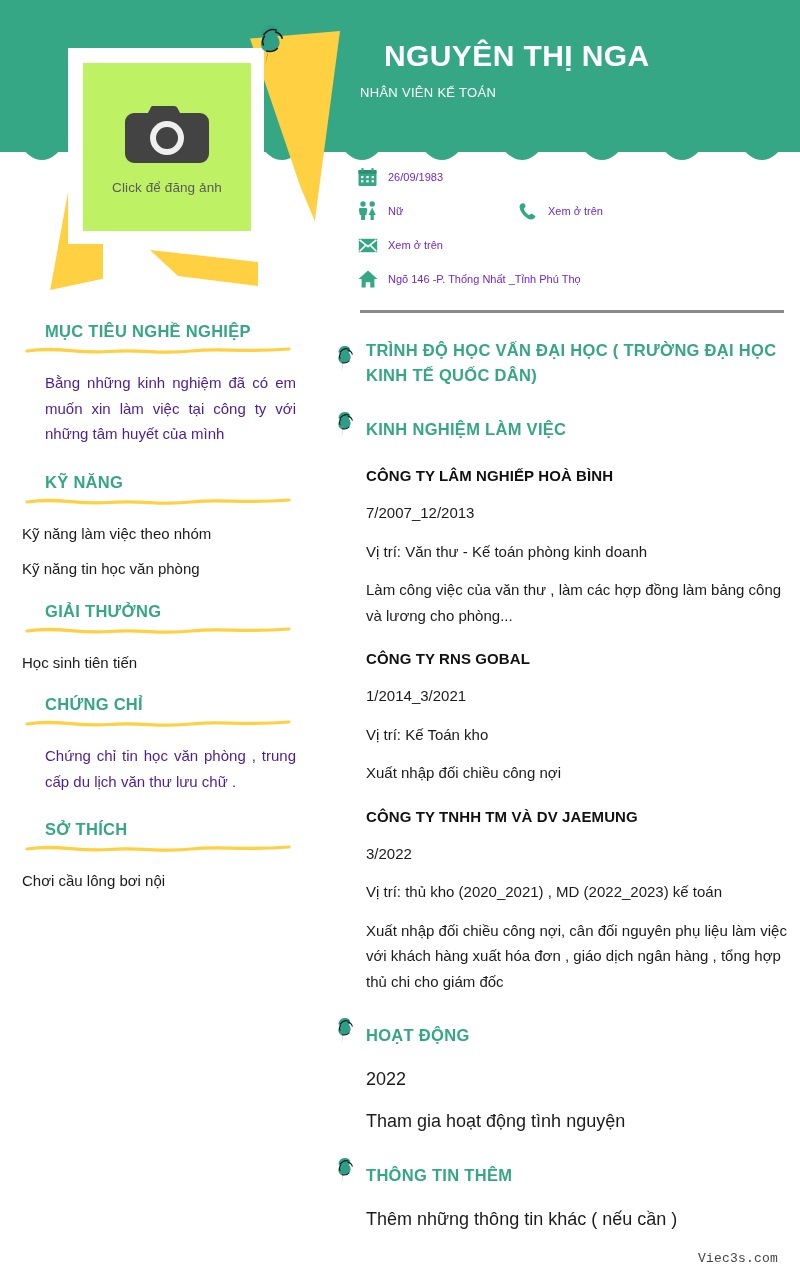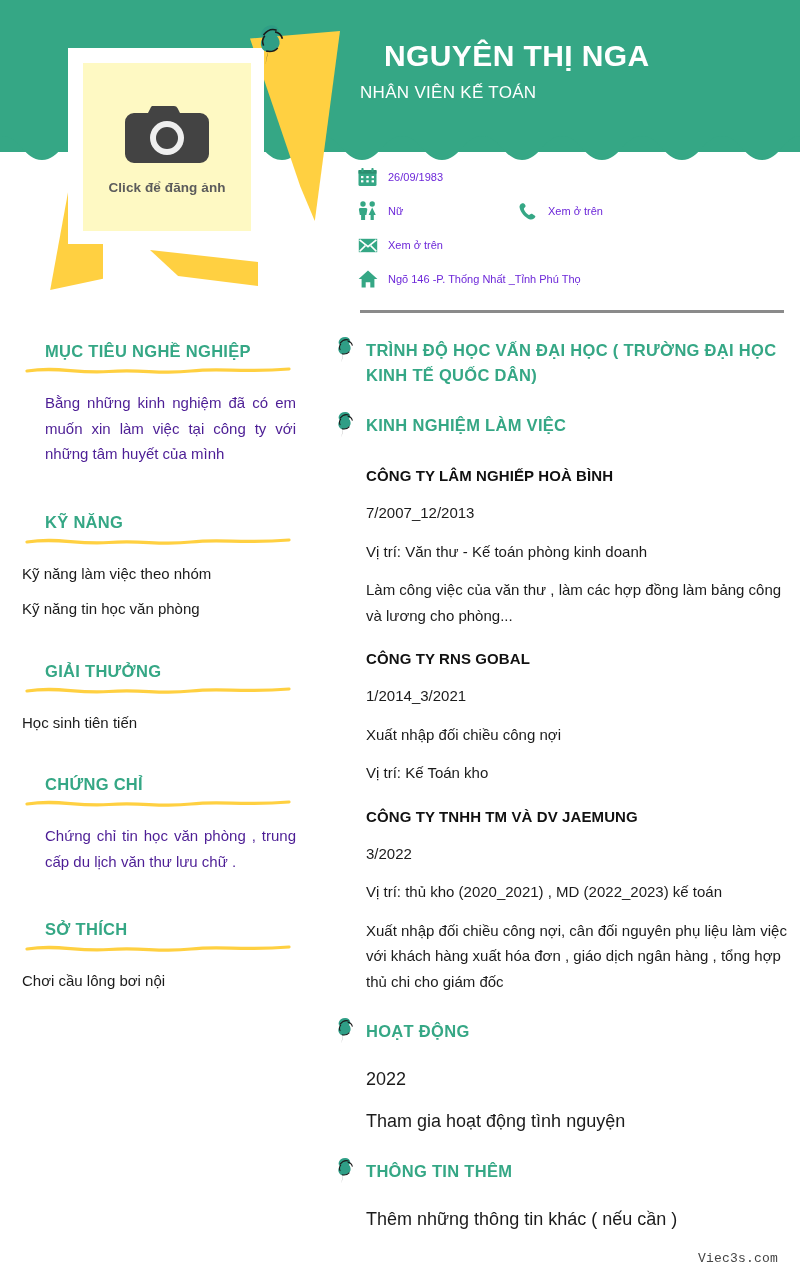--- a/index.html
+++ b/index.html
@@ -47,21 +47,21 @@
     font-size: 30px;
     font-weight: bold;
     color: #ffffff;
     letter-spacing: 0.4px;
     line-height: 36px;
     white-space: nowrap;
     margin-left: 24px;
   }
   .cv-role {
     margin-top: 8px;
-    font-size: 17px;
+    font-size: 13px;
     color: #ffffff;
     letter-spacing: 0.3px;
     line-height: 21px;
   }
 
   
   .decor { position: absolute; z-index: 2; }
   .deco-top-right {
     left: 250px; top: 31px;
     width: 90px; height: 190px;
@@ -88,26 +88,25 @@
   .photo-frame {
     position: absolute;
     left: 68px; top: 48px;
     width: 196px; height: 196px;
     background: #ffffff;
     padding: 15px 13px 13px 15px;
     z-index: 4;
   }
   .photo-inner {
     width: 100%; height: 100%;
-    background: #fef9c3;
+    background: #bef264;
     display: flex;
     flex-direction: column;
     align-items: center;
     justify-content: center;
-    font-weight: bold;
   }
   .cam-icon { margin-bottom: 11px; }
   .photo-cta {
     font-size: 13.5px;
     color: #5b5b5b;
     letter-spacing: 0.1px;
   }
 
   .pin-photo {
     position: absolute;
@@ -115,21 +114,21 @@
     z-index: 7;
   }
 
   
   .left-col {
     position: absolute;
     left: 0; top: 320px;
     width: 310px;
     z-index: 5;
   }
-  .lsec { margin-bottom: 0; margin-top: 20px; }
+  .lsec { margin-bottom: 0; }
   .lsec-title {
     font-size: 16.5px;
     font-weight: bold;
     color: #35a785;
     letter-spacing: 0.3px;
     padding-left: 45px;
     line-height: 22px;
   }
   .lsec-wave { display: block; margin: 3px 0 0 25px; }
   .lsec-body {
@@ -183,21 +182,21 @@
     align-items: center;
   }
   .divider {
     margin: 14px 16px 0 30px;
     height: 3px;
     background: #8a8a8a;
   }
 
   .rsec-head {
     display: flex;
-    align-items: flex-start;
+    align-items: center;
     margin-top: 22px;
   }
   .rsec-pin { flex: none; width: 36px; padding-top: 1px; }
   .rsec-title {
     font-size: 16.5px;
     font-weight: bold;
     color: #35a785;
     letter-spacing: 0.3px;
     line-height: 25px;
     padding-top: 3px;
@@ -388,22 +387,22 @@
       <div class="job">
         <div class="job-name">CÔNG TY LÂM NGHIẾP HOÀ BÌNH</div>
         <div class="job-line">7/2007_12/2013</div>
         <div class="job-line">Vị trí: Văn thư - Kế toán phòng kinh doanh</div>
         <div class="job-line">Làm công việc của văn thư , làm các hợp đồng làm bảng công và lương cho phòng...</div>
       </div>
 
       <div class="job">
         <div class="job-name">CÔNG TY RNS GOBAL</div>
         <div class="job-line">1/2014_3/2021</div>
+        <div class="job-line">Vị trí: Kế Toán kho</div>
         <div class="job-line">Xuất nhập đối chiều công nợi</div>
-        <div class="job-line">Vị trí: Kế Toán kho</div>
       </div>
 
       <div class="job">
         <div class="job-name">CÔNG TY TNHH TM VÀ DV JAEMUNG</div>
         <div class="job-line">3/2022</div>
         <div class="job-line">Vị trí: thủ kho (2020_2021) , MD (2022_2023) kế toán</div>
         <div class="job-line">Xuất nhập đối chiều công nợi, cân đối nguyên phụ liệu làm việc với khách hàng xuất hóa đơn , giáo dịch ngân hàng , tổng hợp thủ chi cho giám đốc</div>
       </div>
 
     </div>

